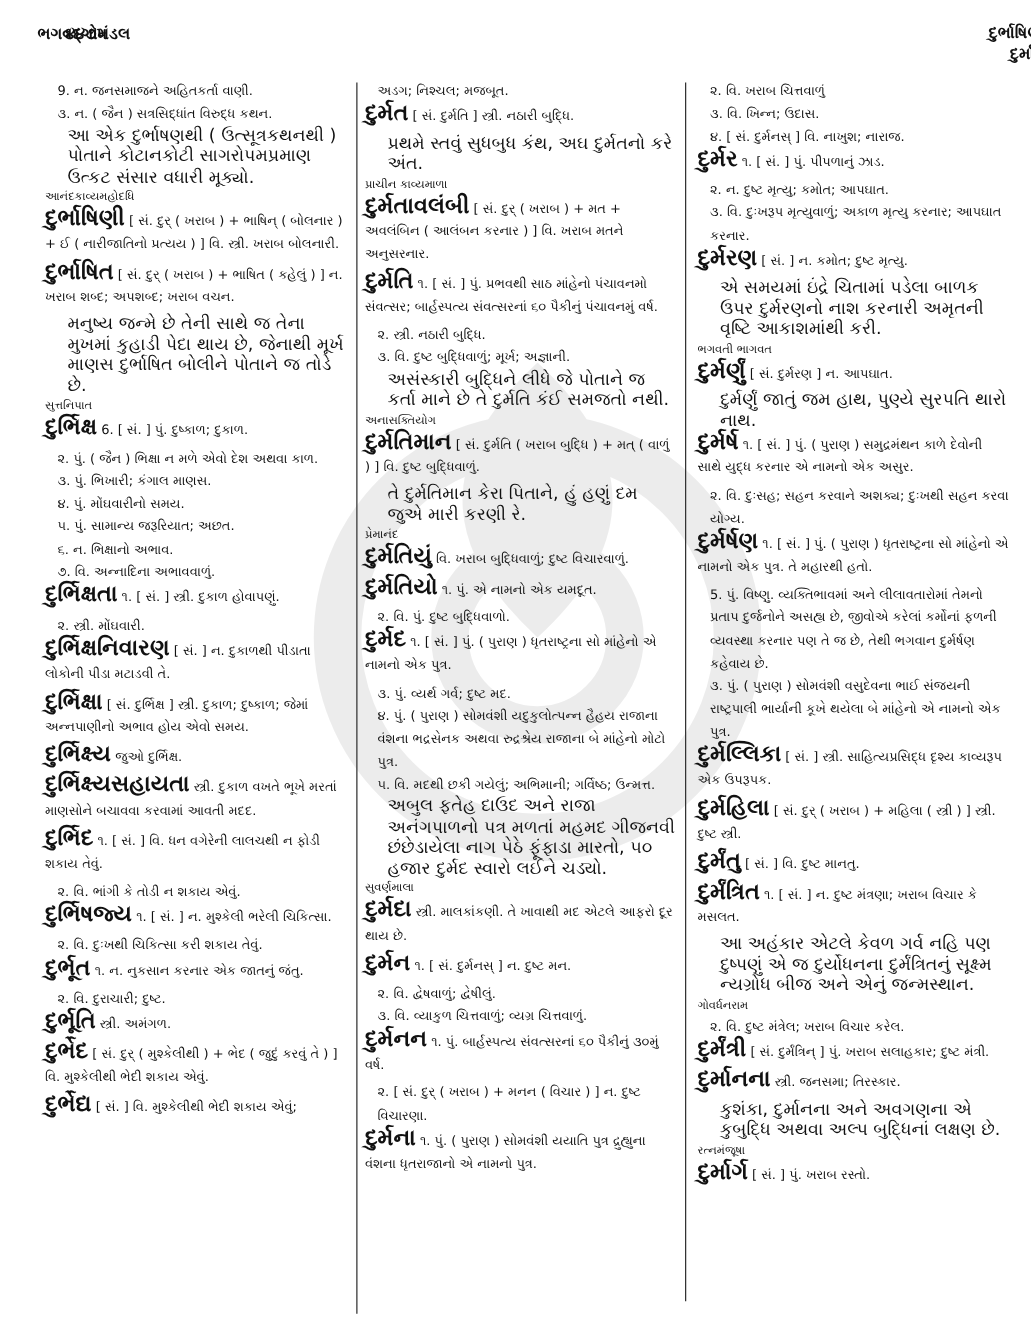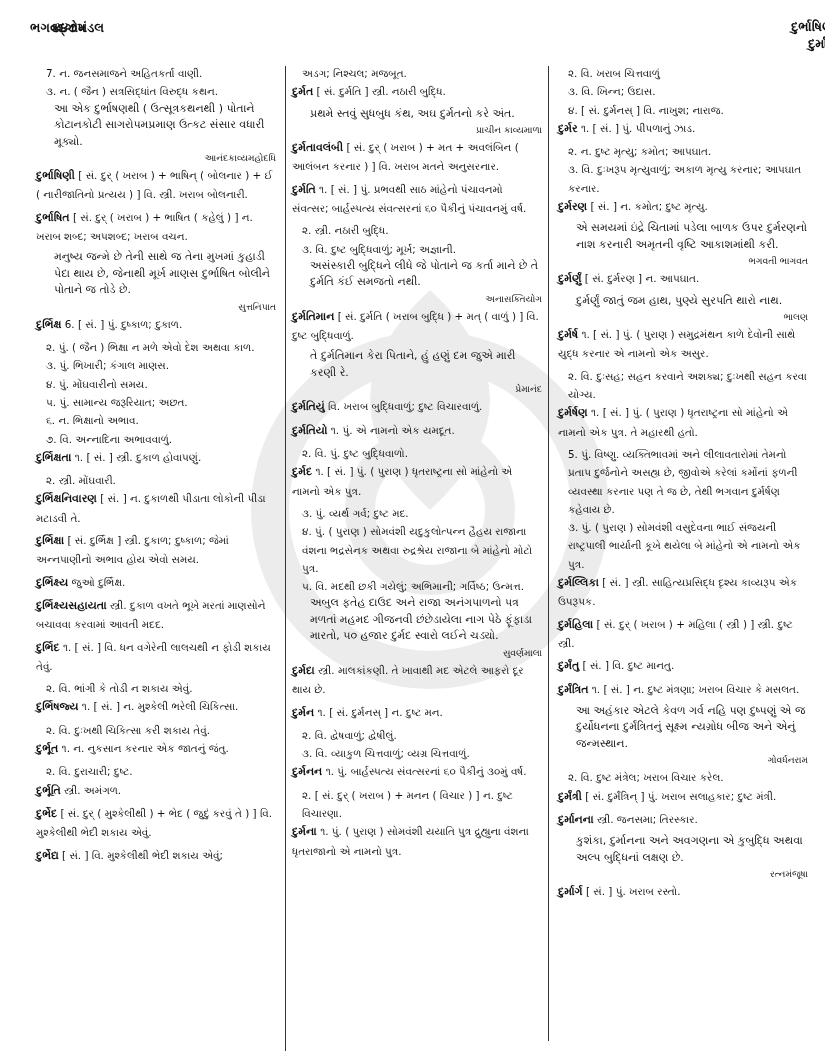--- a/index.html
+++ b/index.html
@@ -18,24 +18,24 @@
   .col {
     position: absolute; top: 64px; font-size: 10.4px; line-height: 18.3px;
   }
   .col1 { left: 36px; width: 240px; }
   .col2 { left: 292px; width: 250px; }
   .col3 { left: 558px; width: 250px; }
   .divider { position: absolute; top: 66px; width: 1px; background: #333; }
   .div1 { left: 285px; height: 985px; }
   .div2 { left: 548px; height: 975px; }
   .entry { margin-bottom: 4px; }
-  .hw { font-weight: bold; font-size: 11px; }
+  .hw { font-weight: bold; font-size: 18px; }
   .sense { padding-left: 10px; }
-  .quote { padding-left: 18px; font-size: 11px; line-height: 16.5px; }
-  .src { text-align: right; font-size: 9.2px; line-height: 16px; }
+  .quote { padding-left: 18px; font-size: 14px; line-height: 16.5px; }
+  .src { font-size: 9.2px; line-height: 16px; }
 </style>
 </head>
 <body>
 
 <svg class="watermark" viewBox="0 0 360 520">
   <circle cx="180" cy="260" r="160" fill="none" stroke="#000" stroke-width="38"></circle>
   <circle cx="180" cy="260" r="70" fill="none" stroke="#000" stroke-width="30"></circle>
   <path d="M180 40 Q300 150 180 260 Q60 150 180 40Z" fill="#000"></path>
 </svg>
 
@@ -45,21 +45,21 @@
   <div class="guide">
     <div>દુર્ભાષિણી</div>
     <div>દુર્માર્ગ</div>
   </div>
 </div>
 
 <div class="divider div1"></div>
 <div class="divider div2"></div>
 
 <div class="col col1">
-    <div class="sense">7. ન. જનસમાજને અહિતકર્તા વાણી.</div>
+    <div class="sense">9. ન. જનસમાજને અહિતકર્તા વાણી.</div>
     <div class="sense">૩. ન. ( જૈન ) સત્રસિદ્ધાંત વિરુદ્ધ કથન.</div>
     <div class="quote">આ એક દુર્ભાષણથી ( ઉત્સૂત્રકથનથી ) પોતાને કોટાનકોટી સાગરોપમપ્રમાણ ઉત્કટ સંસાર વધારી મૂક્યો.</div>
     <div class="src">આનંદકાવ્યમહોદધિ</div>
     <div class="entry"><span class="hw">દુર્ભાષિણી</span> <span>[ સં. દુર્ ( ખરાબ ) + ભાષિન્ ( બોલનાર ) + ઈ ( નારીજાતિનો પ્રત્યય ) ] વિ. સ્ત્રી. ખરાબ બોલનારી.</span></div>
     <div class="entry"><span class="hw">દુર્ભાષિત</span> <span>[ સં. દુર્ ( ખરાબ ) + ભાષિત ( કહેલું ) ] ન. ખરાબ શબ્દ; અપશબ્દ; ખરાબ વચન.</span></div>
     <div class="quote">મનુષ્ય જન્મે છે તેની સાથે જ તેના મુખમાં કુહાડી પેદા થાય છે, જેનાથી મૂર્ખ માણસ દુર્ભાષિત બોલીને પોતાને જ તોડે છે.</div>
     <div class="src">સુત્તનિપાત</div>
     <div class="entry"><span class="hw">દુર્ભિક્ષ</span> <span>6. [ સં. ] પું. દુષ્કાળ; દુકાળ.</span></div>
     <div class="sense">૨. પું. ( જૈન ) ભિક્ષા ન મળે એવો દેશ અથવા કાળ.</div>
     <div class="sense">૩. પું. ભિખારી; કંગાલ માણસ.</div>
@@ -119,21 +119,20 @@
     <div class="sense">૩. વિ. ખિન્ન; ઉદાસ.</div>
     <div class="sense">૪. [ સં. દુર્મનસ્ ] વિ. નાખુશ; નારાજ.</div>
     <div class="entry"><span class="hw">દુર્મર</span> <span>૧. [ સં. ] પું. પીપળાનું ઝાડ.</span></div>
     <div class="sense">૨. ન. દુષ્ટ મૃત્યુ; કમોત; આપઘાત.</div>
     <div class="sense">૩. વિ. દુઃખરૂપ મૃત્યુવાળું; અકાળ મૃત્યુ કરનાર; આપઘાત કરનાર.</div>
     <div class="entry"><span class="hw">દુર્મરણ</span> <span>[ સં. ] ન. કમોત; દુષ્ટ મૃત્યુ.</span></div>
     <div class="quote">એ સમયમાં ઇંદ્રે ચિતામાં પડેલા બાળક ઉપર દુર્મરણનો નાશ કરનારી અમૃતની વૃષ્ટિ આકાશમાંથી કરી.</div>
     <div class="src">ભગવતી ભાગવત</div>
     <div class="entry"><span class="hw">દુર્મર્ણું</span> <span>[ સં. દુર્મરણ ] ન. આપઘાત.</span></div>
     <div class="quote">દુર્મર્ણું જાતું જમ હાથ, પુણ્યે સુરપતિ થારો નાથ.</div>
-    <div class="src">ભાલણ</div>
     <div class="entry"><span class="hw">દુર્મર્ષ</span> <span>૧. [ સં. ] પું. ( પુરાણ ) સમુદ્રમંથન કાળે દેવોની સાથે યુદ્ધ કરનાર એ નામનો એક અસુર.</span></div>
     <div class="sense">૨. વિ. દુઃસહ; સહન કરવાને અશક્ય; દુઃખથી સહન કરવા યોગ્ય.</div>
     <div class="entry"><span class="hw">દુર્મર્ષણ</span> <span>૧. [ સં. ] પું. ( પુરાણ ) ધૃતરાષ્ટ્રના સો માંહેનો એ નામનો એક પુત્ર. તે મહારથી હતો.</span></div>
     <div class="sense">5. પું. વિષ્ણુ. વ્યક્તિભાવમાં અને લીલાવતારોમાં તેમનો પ્રતાપ દુર્જનોને અસહ્ય છે, જીવોએ કરેલાં કર્મોનાં ફળની વ્યવસ્થા કરનાર પણ તે જ છે, તેથી ભગવાન દુર્મર્ષણ કહેવાય છે.</div>
     <div class="sense">૩. પું. ( પુરાણ ) સોમવંશી વસુદેવના ભાઈ સંજયની રાષ્ટ્રપાલી ભાર્યાની કૂખે થયેલા બે માંહેનો એ નામનો એક પુત્ર.</div>
     <div class="entry"><span class="hw">દુર્મલ્લિકા</span> <span>[ સં. ] સ્ત્રી. સાહિત્યપ્રસિદ્ધ દૃશ્ય કાવ્યરૂપ એક ઉપરૂપક.</span></div>
     <div class="entry"><span class="hw">દુર્મહિલા</span> <span>[ સં. દુર્ ( ખરાબ ) + મહિલા ( સ્ત્રી ) ] સ્ત્રી. દુષ્ટ સ્ત્રી.</span></div>
     <div class="entry"><span class="hw">દુર્મંતુ</span> <span>[ સં. ] વિ. દુષ્ટ માનતુ.</span></div>
     <div class="entry"><span class="hw">દુર્મંત્રિત</span> <span>૧. [ સં. ] ન. દુષ્ટ મંત્રણા; ખરાબ વિચાર કે મસલત.</span></div>
     <div class="quote">આ અહંકાર એટલે કેવળ ગર્વ નહિ પણ દુષ્પણું એ જ દુર્યોધનના દુર્મંત્રિતનું સૂક્ષ્મ ન્યગ્રોધ બીજ અને એનું જન્મસ્થાન.</div>

